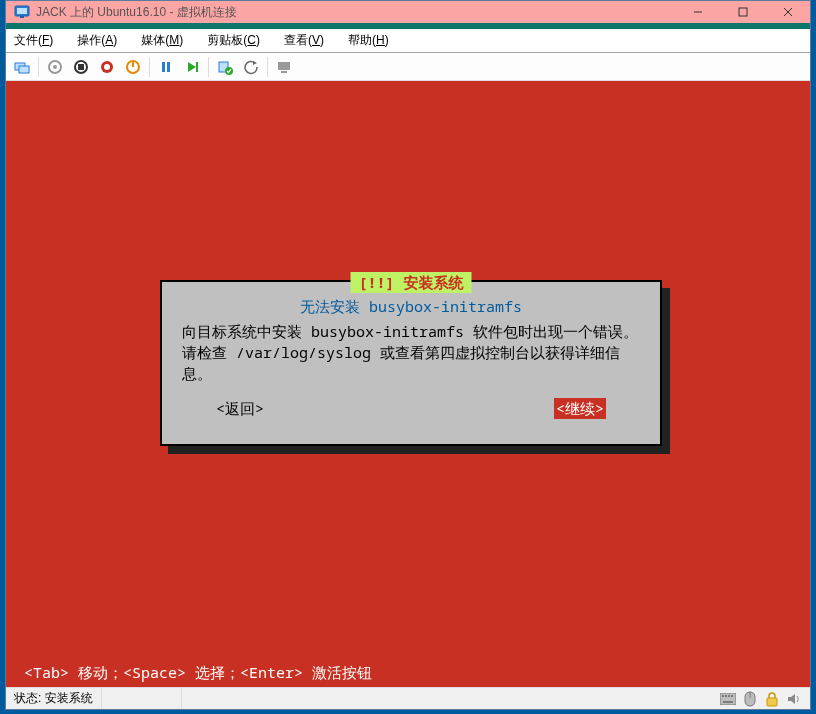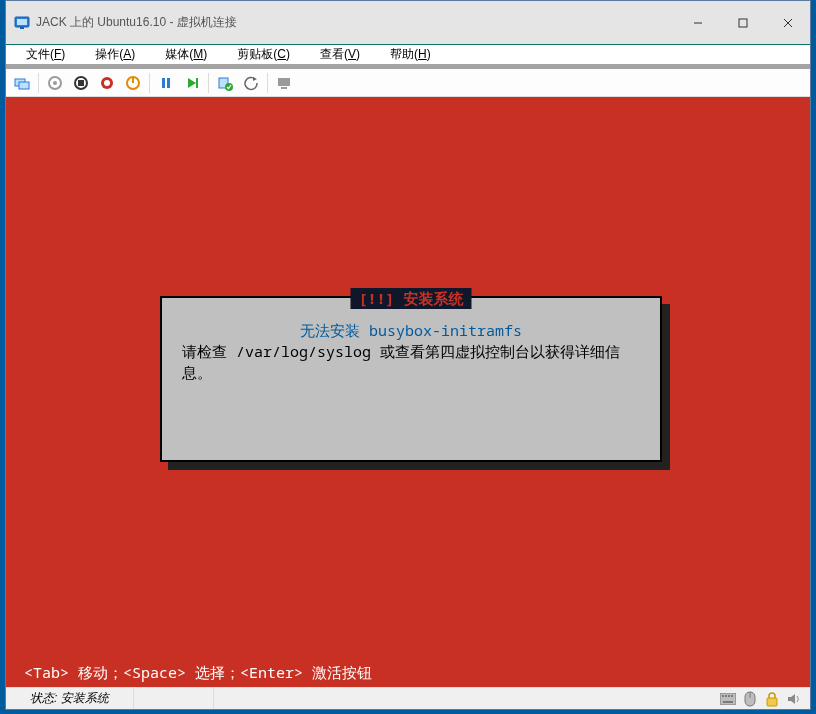--- a/index.html
+++ b/index.html
@@ -1,42 +1,42 @@
 <!DOCTYPE html>
 <html><head>
   <meta charset="utf-8">
   <style>
     * { margin:0; padding:0; box-sizing:border-box; }
     body { width:816px; height:714px; font-family:"Microsoft YaHei","Segoe UI",Tahoma,sans-serif; font-size:12px; background:#005a9e; overflow:hidden; }
     .win { position:absolute; top:0; left:5px; width:806px; height:710px; background:#fff; border:1px solid #5a7aa0; display:flex; flex-direction:column; }
-    .titlebar { height:44px; display:flex; align-items:center; background:#e5e5e5; border-bottom:1px solid #0f766e; }
+    .titlebar { height:28px; display:flex; align-items:center; background:#fca5a5; border-bottom:6px solid #0f766e; }
     .titlebar .icon-slot { width:20px; height:20px; margin:0 4px 0 6px; display:flex; align-items:center; justify-content:center; }
     .title-text { color:#555; font-size:12px; flex:0 0 auto; }
     .title-spacer { flex:1; }
     .win-btn { width:45px; height:28px; display:flex; align-items:center; justify-content:center; color:#555; }
-    .menubar { height:24px; display:flex; align-items:center; padding:0 12px; gap:14px; background:#fff; border-bottom:5px solid #a3a3a3; }
+    .menubar { height:24px; display:flex; align-items:center; padding:0 0; gap:8px; background:#fff; border-bottom:1px solid #a3a3a3; }
     .menu-item { padding:2px 8px; color:#000; cursor:default; }
     .menu-item u { text-decoration:underline; }
     .toolbar { height:28px; display:flex; align-items:center; padding:0 4px; gap:2px; background:#fdfdfd; border-bottom:1px solid #dcdcdc; }
     .tool-btn { width:24px; height:24px; display:flex; align-items:center; justify-content:center; border:1px solid transparent; }
     .tool-sep { width:1px; height:20px; background:#dcdcdc; margin:0 2px; }
     .vm-area { flex:1; background:#c73022; position:relative; font-family:"Noto Sans Mono","DejaVu Sans Mono",monospace; }
     .dialog-wrap { position:absolute; top:199px; left:154px; width:502px; height:166px; }
     .dialog-shadow { position:absolute; top:8px; left:8px; width:100%; height:100%; background:#222; }
     .dialog { position:absolute; top:0; left:0; width:100%; height:100%; background:#c0c0c0; border:2px solid #000; padding:10px 14px; }
-    .dlg-frametitle { position:absolute; top:-10px; left:50%; transform:translateX(-50%); background:#0f172a; color:#c73022; font-weight:bold; padding:0 8px; font-size:15px; }
-    .dlg-bluetitle { color:#005a9e; text-align:center; margin-top:12px; font-size:15px; }
+    .dlg-frametitle { position:absolute; top:-10px; left:50%; transform:translateX(-50%); background:#bef264; color:#c73022; font-weight:bold; padding:0 8px; font-size:15px; }
+    .dlg-bluetitle { color:#005a9e; text-align:center; margin-top:4px; font-size:15px; }
     .dlg-body { color:#000; font-size:15px; margin-top:4px; text-align:left; padding:0 6px; }
     .dlg-body2 { color:#000; font-size:15px; padding:0 6px; }
     .dlg-btnrow { display:flex; justify-content:space-between; padding:0 40px; margin-top:14px; font-size:15px; }
     .dlg-back { color:#000; }
     .dlg-cont { background:#c73022; color:#fff; padding:0 2px; }
     .footer-hint { position:absolute; left:16px; bottom:0; color:#fff; font-size:15px; padding:4px 2px; }
     .statusbar { height:22px; display:flex; align-items:center; background:#f0f0f0; border-top:1px solid #dcdcdc; font-size:12px; }
-    .status-cell { padding:0 24px; border-right:1px solid #dcdcdc; height:100%; display:flex; align-items:center;font-style:italic; }
+    .status-cell { padding:0 8px; border-right:1px solid #dcdcdc; height:100%; display:flex; align-items:center; }
     .status-spacer { flex:1; }
     .status-icons { display:flex; align-items:center; gap:6px; padding:0 8px; }
     .tray-icon { width:16px; height:16px; display:flex; align-items:center; justify-content:center; }
     svg { display:block; }
   </style>
 </head>
 <body>
 
 <div class="win">
 
@@ -144,21 +144,26 @@
         </svg>
     </div>
   </div>
 
   <div class="vm-area">
     <div class="dialog-wrap">
       <div class="dialog-shadow"></div>
       <div class="dialog">
         <div class="dlg-frametitle">[!!] 安装系统</div>
         <div class="dlg-bluetitle">无法安装 busybox-initramfs</div>
+        <div class="dlg-body">向目标系统中安装 busybox-initramfs 软件包时出现一个错误。</div>
         <div class="dlg-body2">请检查 /var/log/syslog 或查看第四虚拟控制台以获得详细信息。</div>
+        <div class="dlg-btnrow">
+          <span class="dlg-back">&lt;返回&gt;</span>
+          <span class="dlg-cont">&lt;继续&gt;</span>
+        </div>
       </div>
     </div>
     <div class="footer-hint">&lt;Tab&gt; 移动；&lt;Space&gt; 选择；&lt;Enter&gt; 激活按钮</div>
   </div>
 
   <div class="statusbar">
     <div class="status-cell">
       <span>状态:</span>&nbsp;
       <span>安装系统</span>
     </div>

